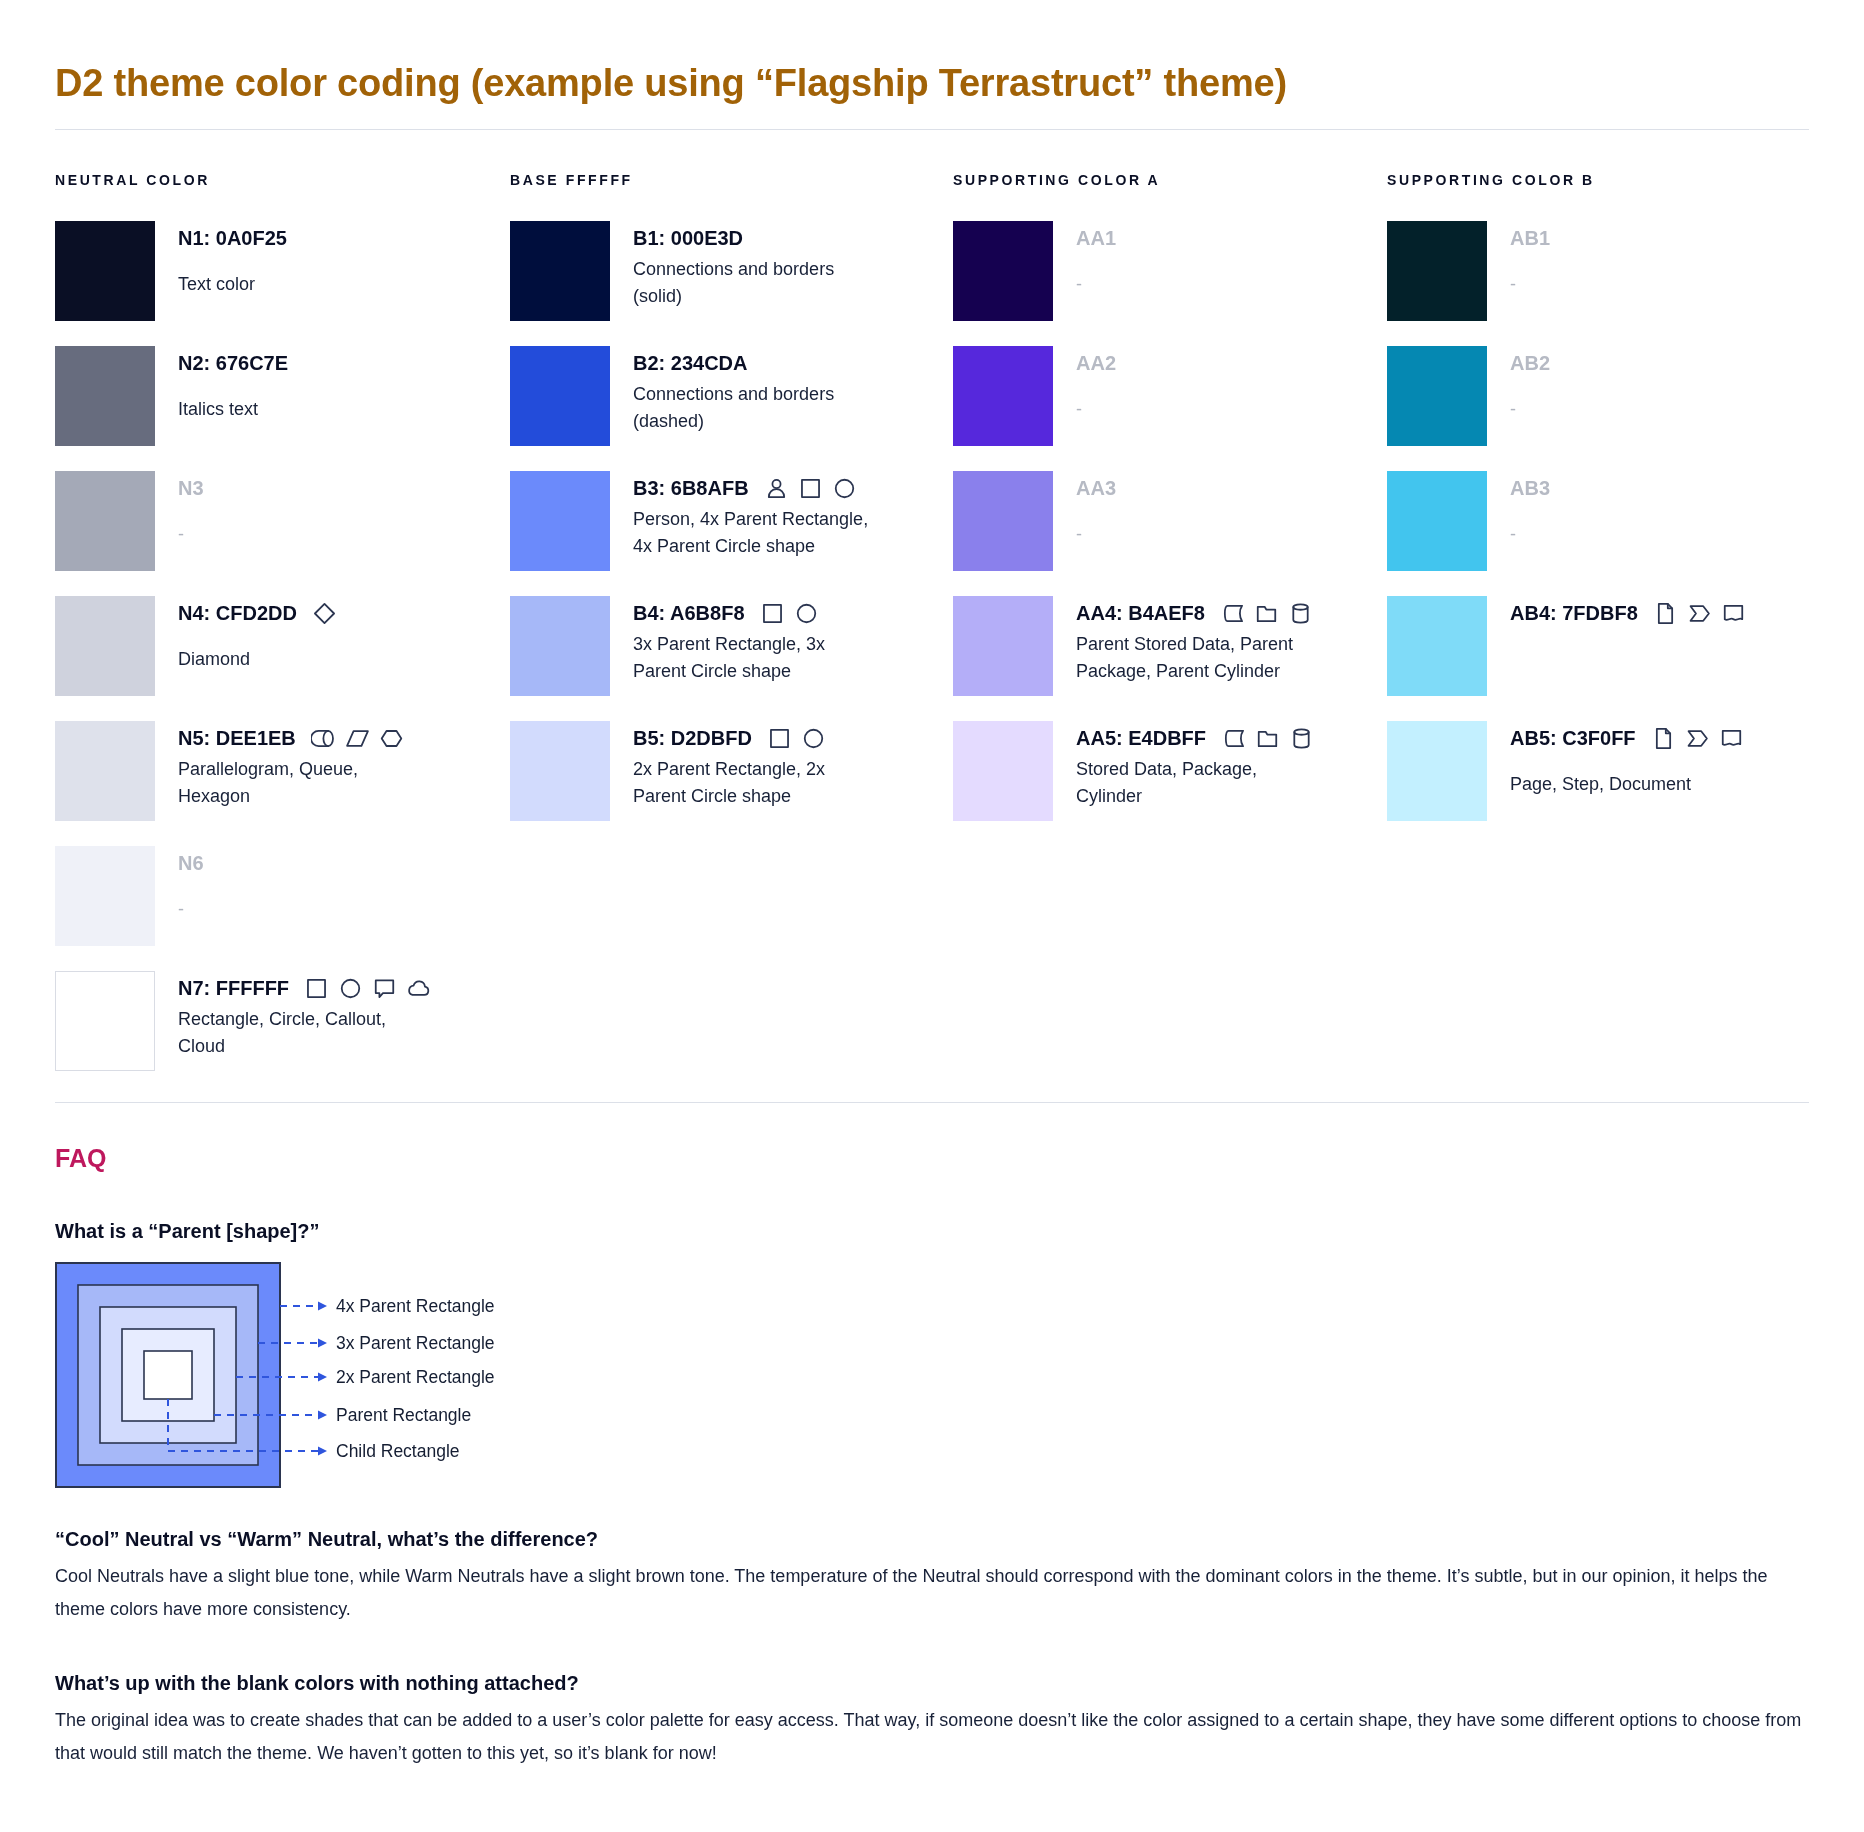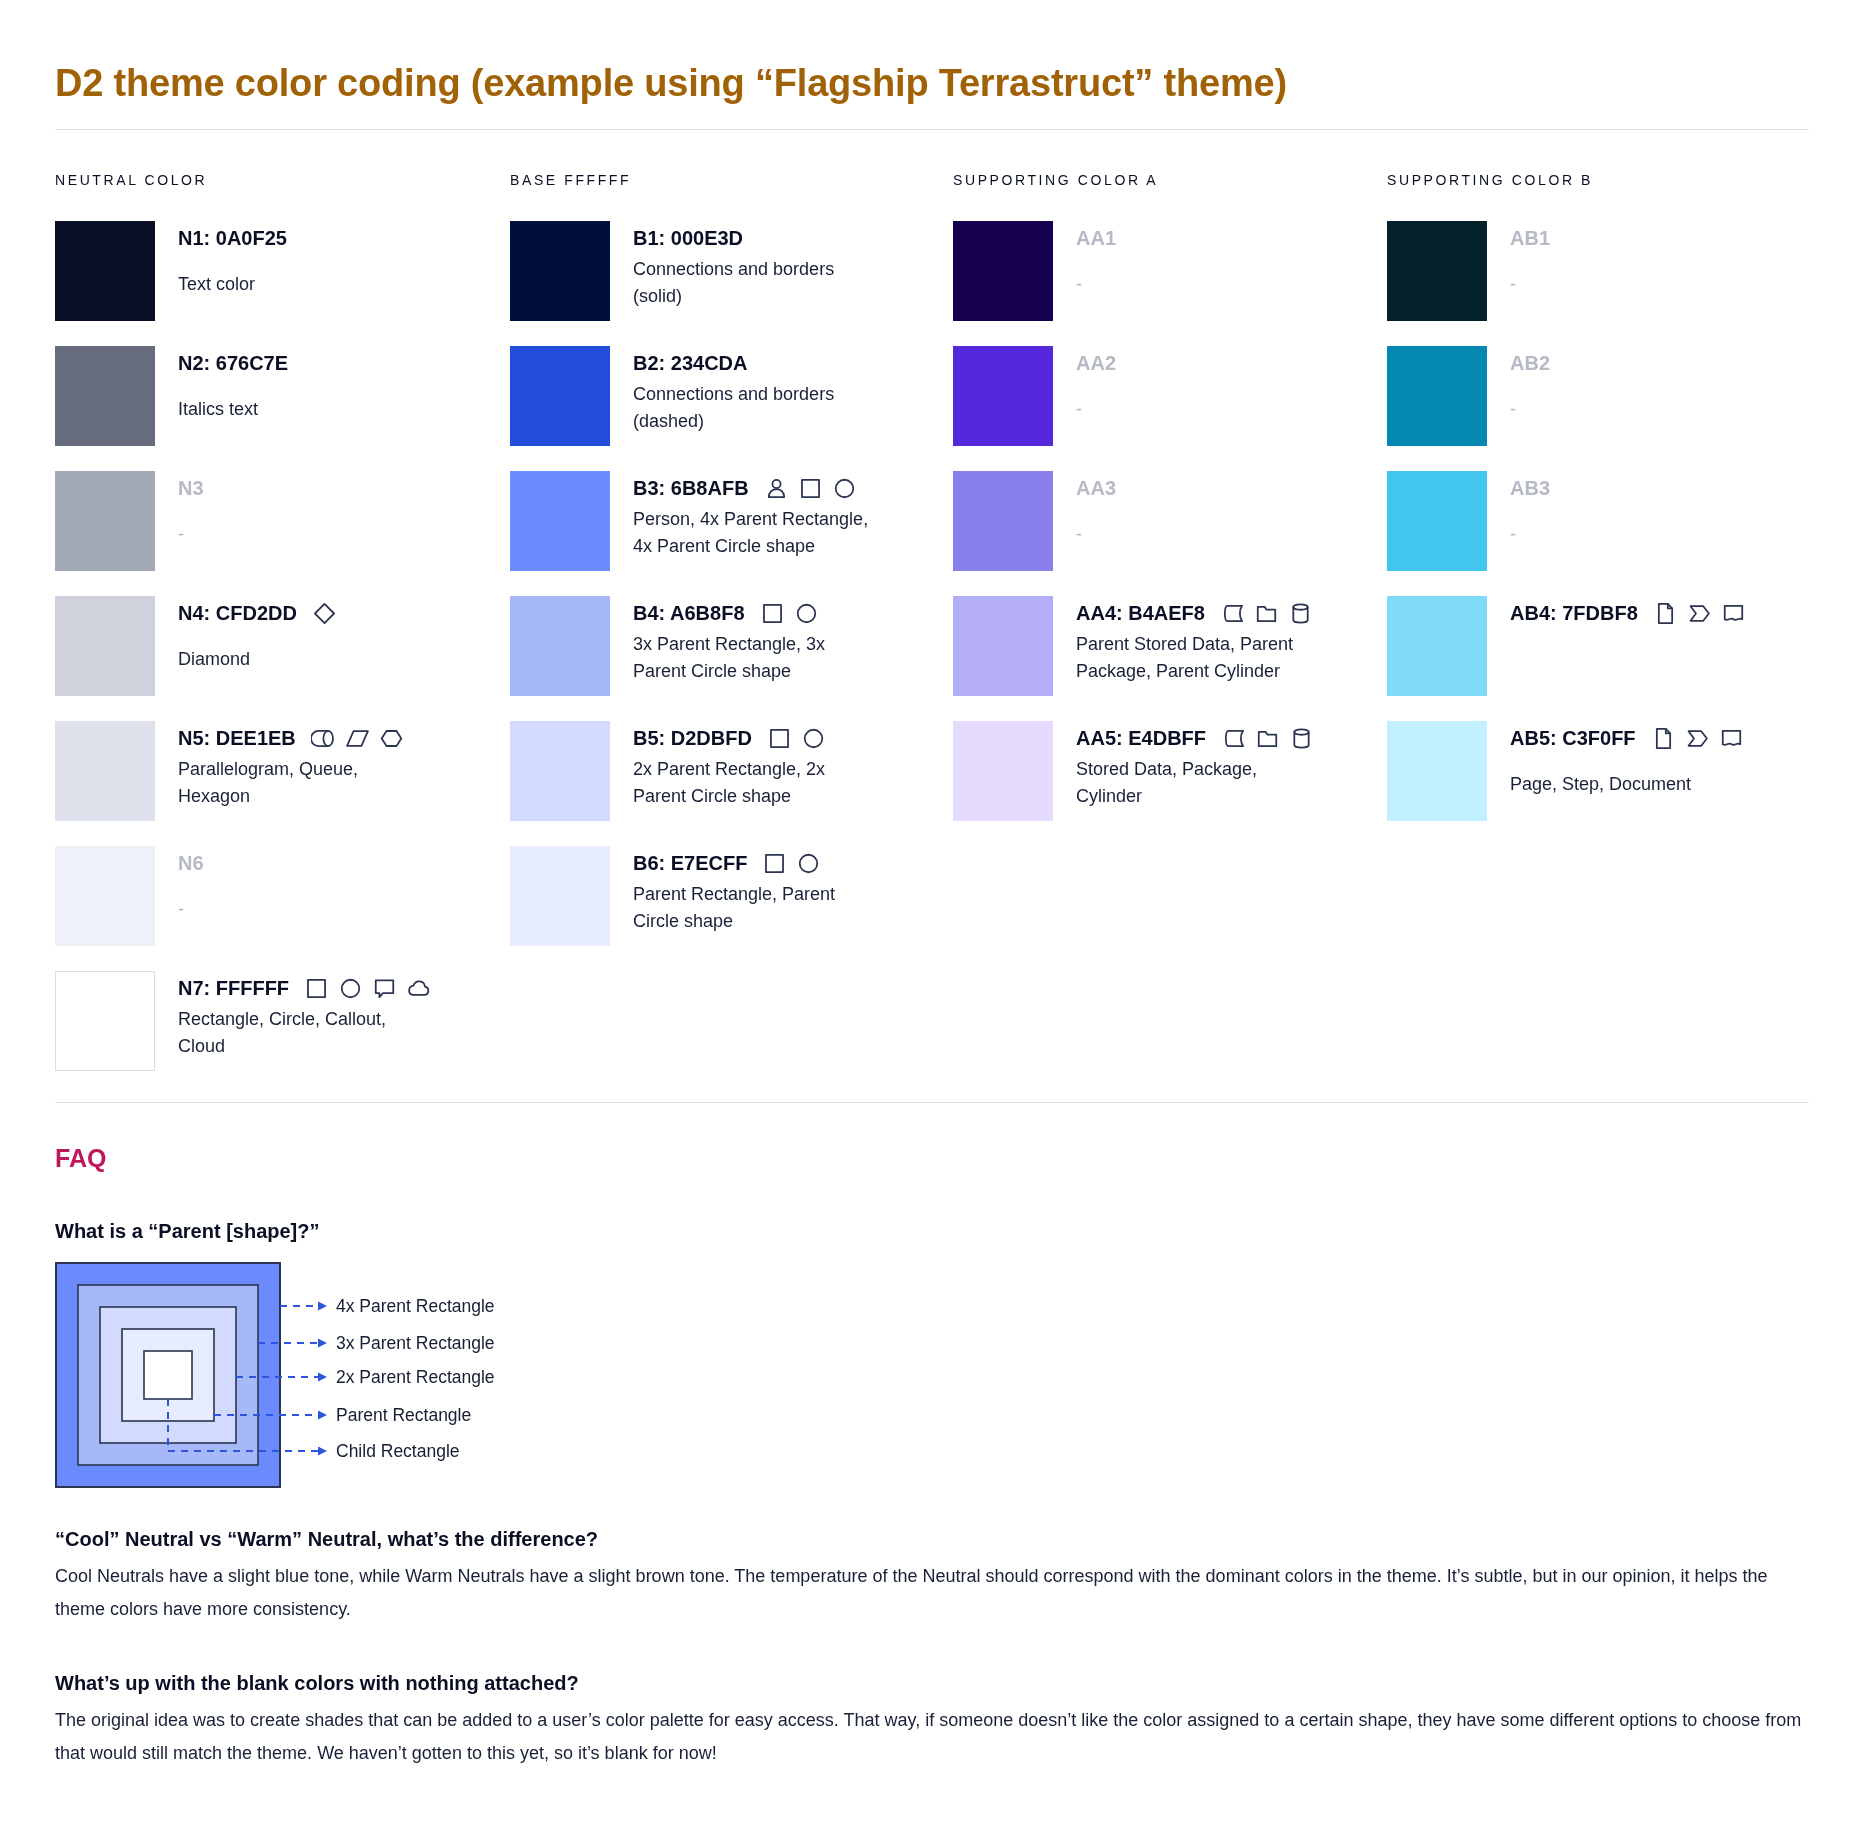--- a/index.html
+++ b/index.html
@@ -8,21 +8,21 @@
     font-family:"Liberation Sans", sans-serif;
     color:#0A0F25;
     -webkit-font-smoothing:antialiased;
   }
   .title{position:absolute;left:55px;top:62px;font-size:38px;font-weight:700;color:#a16207;letter-spacing:-0.2px;}
   .rule{position:absolute;left:55px;width:1754px;border-top:1px solid #DCE0E8;height:0;}
   #rule1{top:129px}
   #rule2{top:1102px}
 
   .col{position:absolute;top:172px;width:430px;}
-  .col-header{font-size:14px;font-weight:400;letter-spacing:2.6px;color:#0A0F25;}
+  .col-header{font-size:14px;font-weight:700;letter-spacing:2.6px;color:#0A0F25;}
   .rows{margin-top:33px;}
   .prow{display:flex;margin-bottom:25px;min-height:100px;}
   .swatch{width:100px;height:100px;flex:none;}
   .swatch.bordered{box-sizing:border-box;border:1px solid #D9DCE4;}
   .rowtext{margin-left:23px;width:300px;padding-top:4px;}
   .nameline{display:flex;align-items:center;gap:15px;}
   .name{font-size:20px;font-weight:700;color:#0A0F25;line-height:26px;white-space:nowrap;}
   .name.muted{color:#B6BAC4;}
   .iconrow{display:flex;align-items:center;gap:9px;}
   .icon{display:block;line-height:0;}
@@ -222,38 +222,20 @@
                 <span class="icon"><svg width="25" height="25" viewBox="0 0 24 24" fill="none" stroke="#2B3550" stroke-width="1.7" stroke-linejoin="round" stroke-linecap="round">
                     <rect x="3.8" y="3.8" width="16.4" height="16.4"></rect>
                   </svg></span>
                 <span class="icon"><svg width="25" height="25" viewBox="0 0 24 24" fill="none" stroke="#2B3550" stroke-width="1.7" stroke-linejoin="round" stroke-linecap="round">
                     <circle cx="12" cy="12" r="8.4"></circle>
                   </svg></span>
               </span>
             </div>
             <div class="desc compact">2x Parent Rectangle, 2x
 Parent Circle shape</div>
-          </div>
-        </div>
-        <div class="prow">
-          <div class="swatch" style="background:#E7ECFF"></div>
-          <div class="rowtext">
-            <div class="nameline">
-              <span class="name">B6: E7ECFF</span>
-              <span class="iconrow">
-                <span class="icon"><svg width="25" height="25" viewBox="0 0 24 24" fill="none" stroke="#2B3550" stroke-width="1.7" stroke-linejoin="round" stroke-linecap="round">
-                    <rect x="3.8" y="3.8" width="16.4" height="16.4"></rect>
-                  </svg></span>
-                <span class="icon"><svg width="25" height="25" viewBox="0 0 24 24" fill="none" stroke="#2B3550" stroke-width="1.7" stroke-linejoin="round" stroke-linecap="round">
-                    <circle cx="12" cy="12" r="8.4"></circle>
-                  </svg></span>
-              </span>
-            </div>
-            <div class="desc compact">Parent Rectangle, Parent
-Circle shape</div>
           </div>
         </div>
       </div>
     </div>
     <div class="col" style="left: 953px;">
       <div class="col-header">SUPPORTING COLOR A</div>
       <div class="rows">
         <div class="prow">
           <div class="swatch" style="background:#150150"></div>
           <div class="rowtext">

